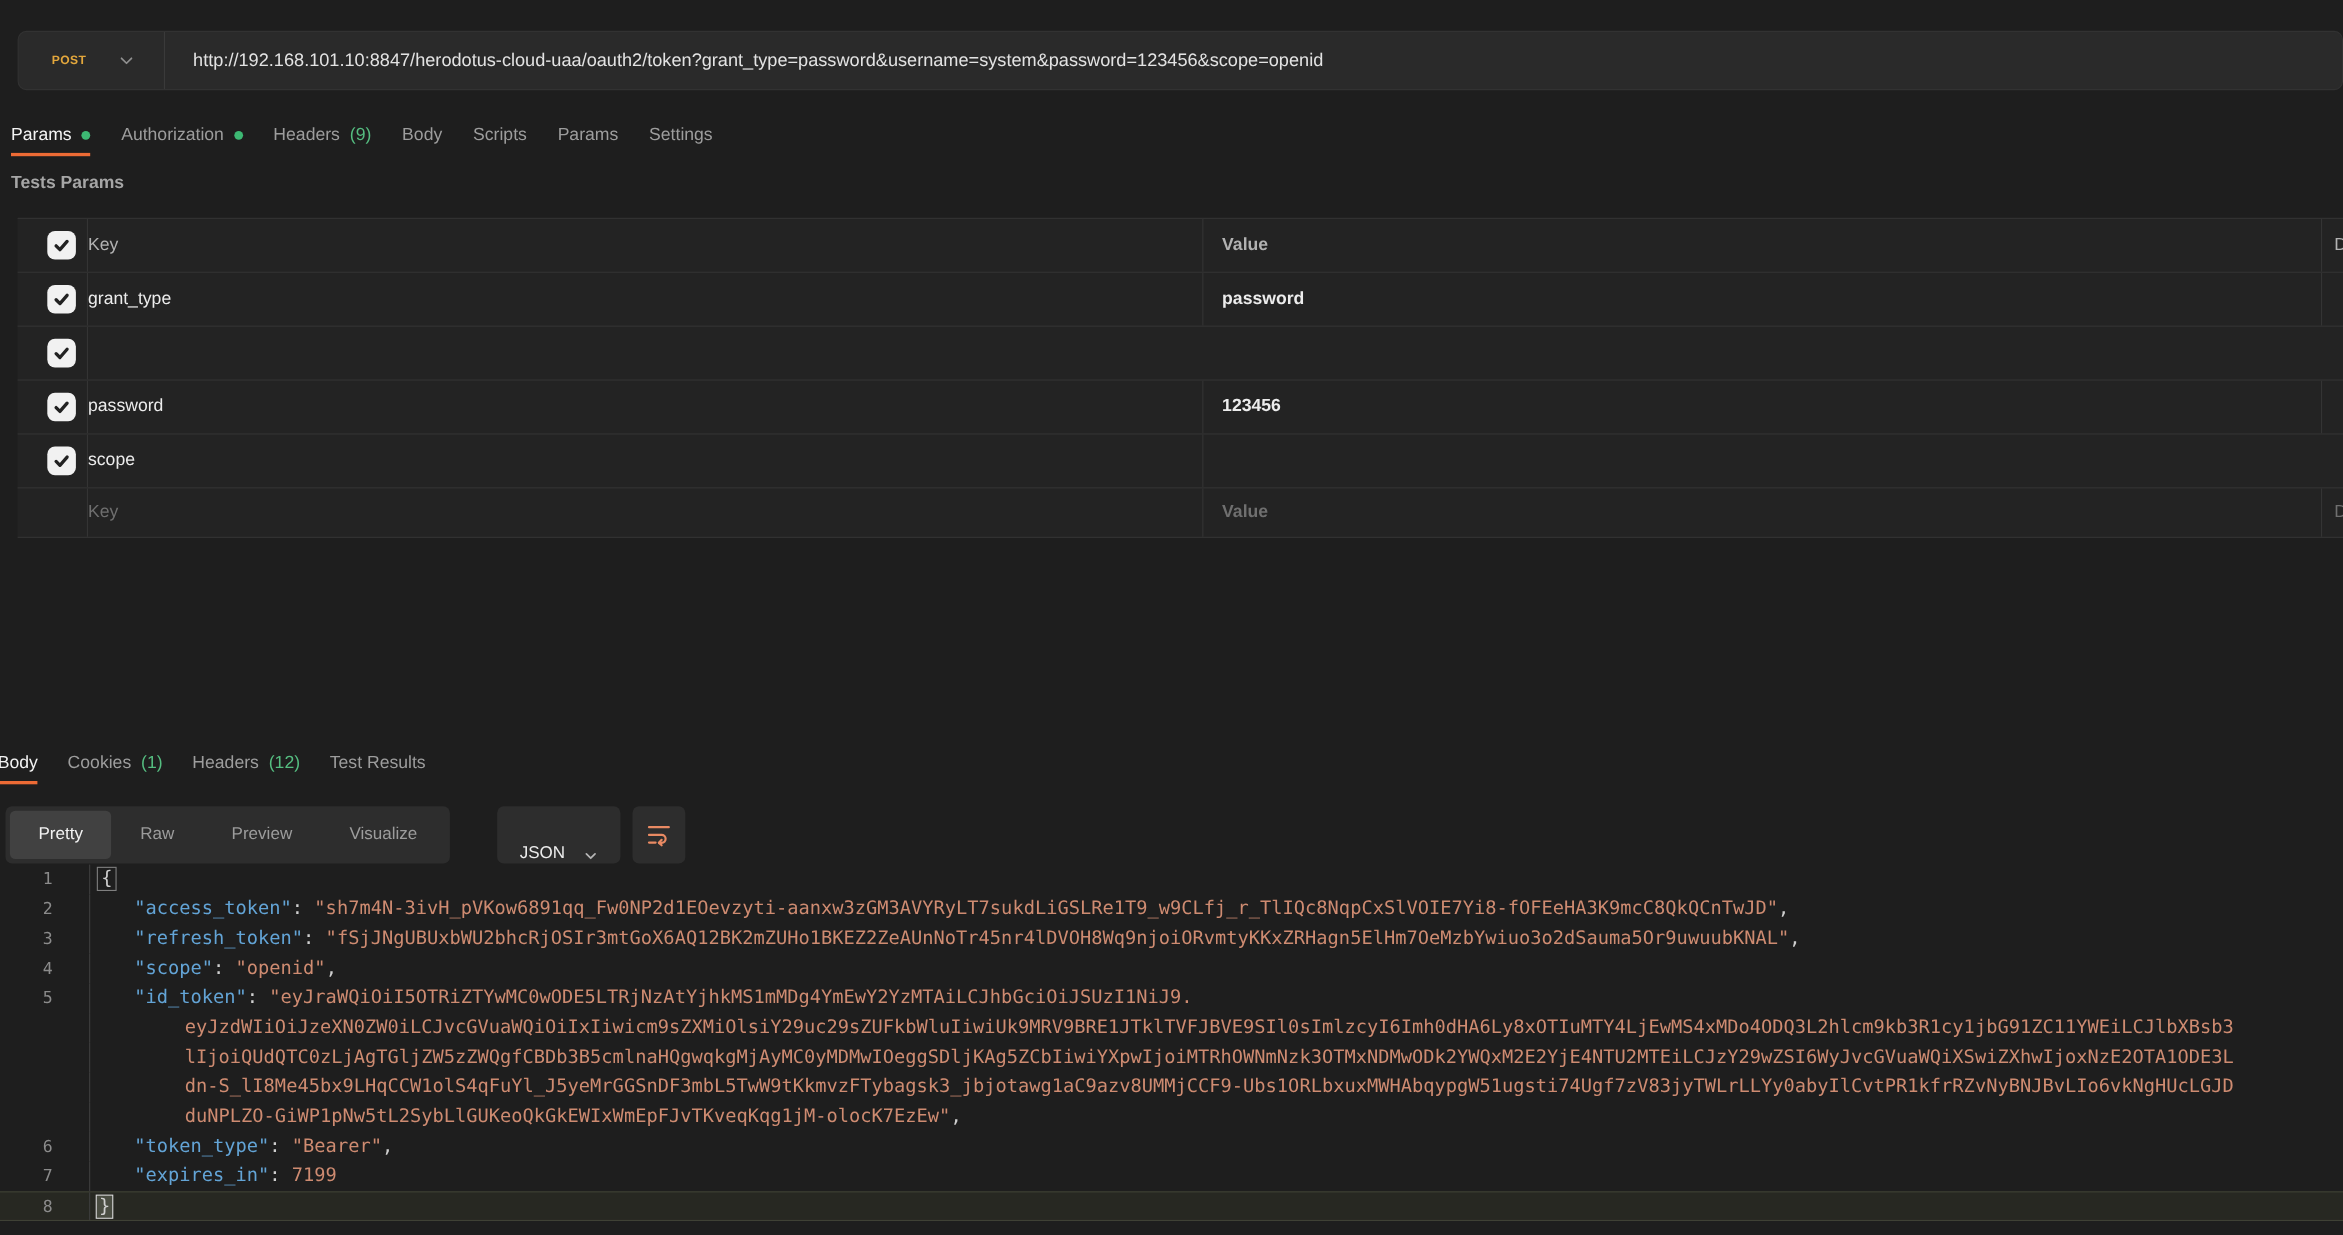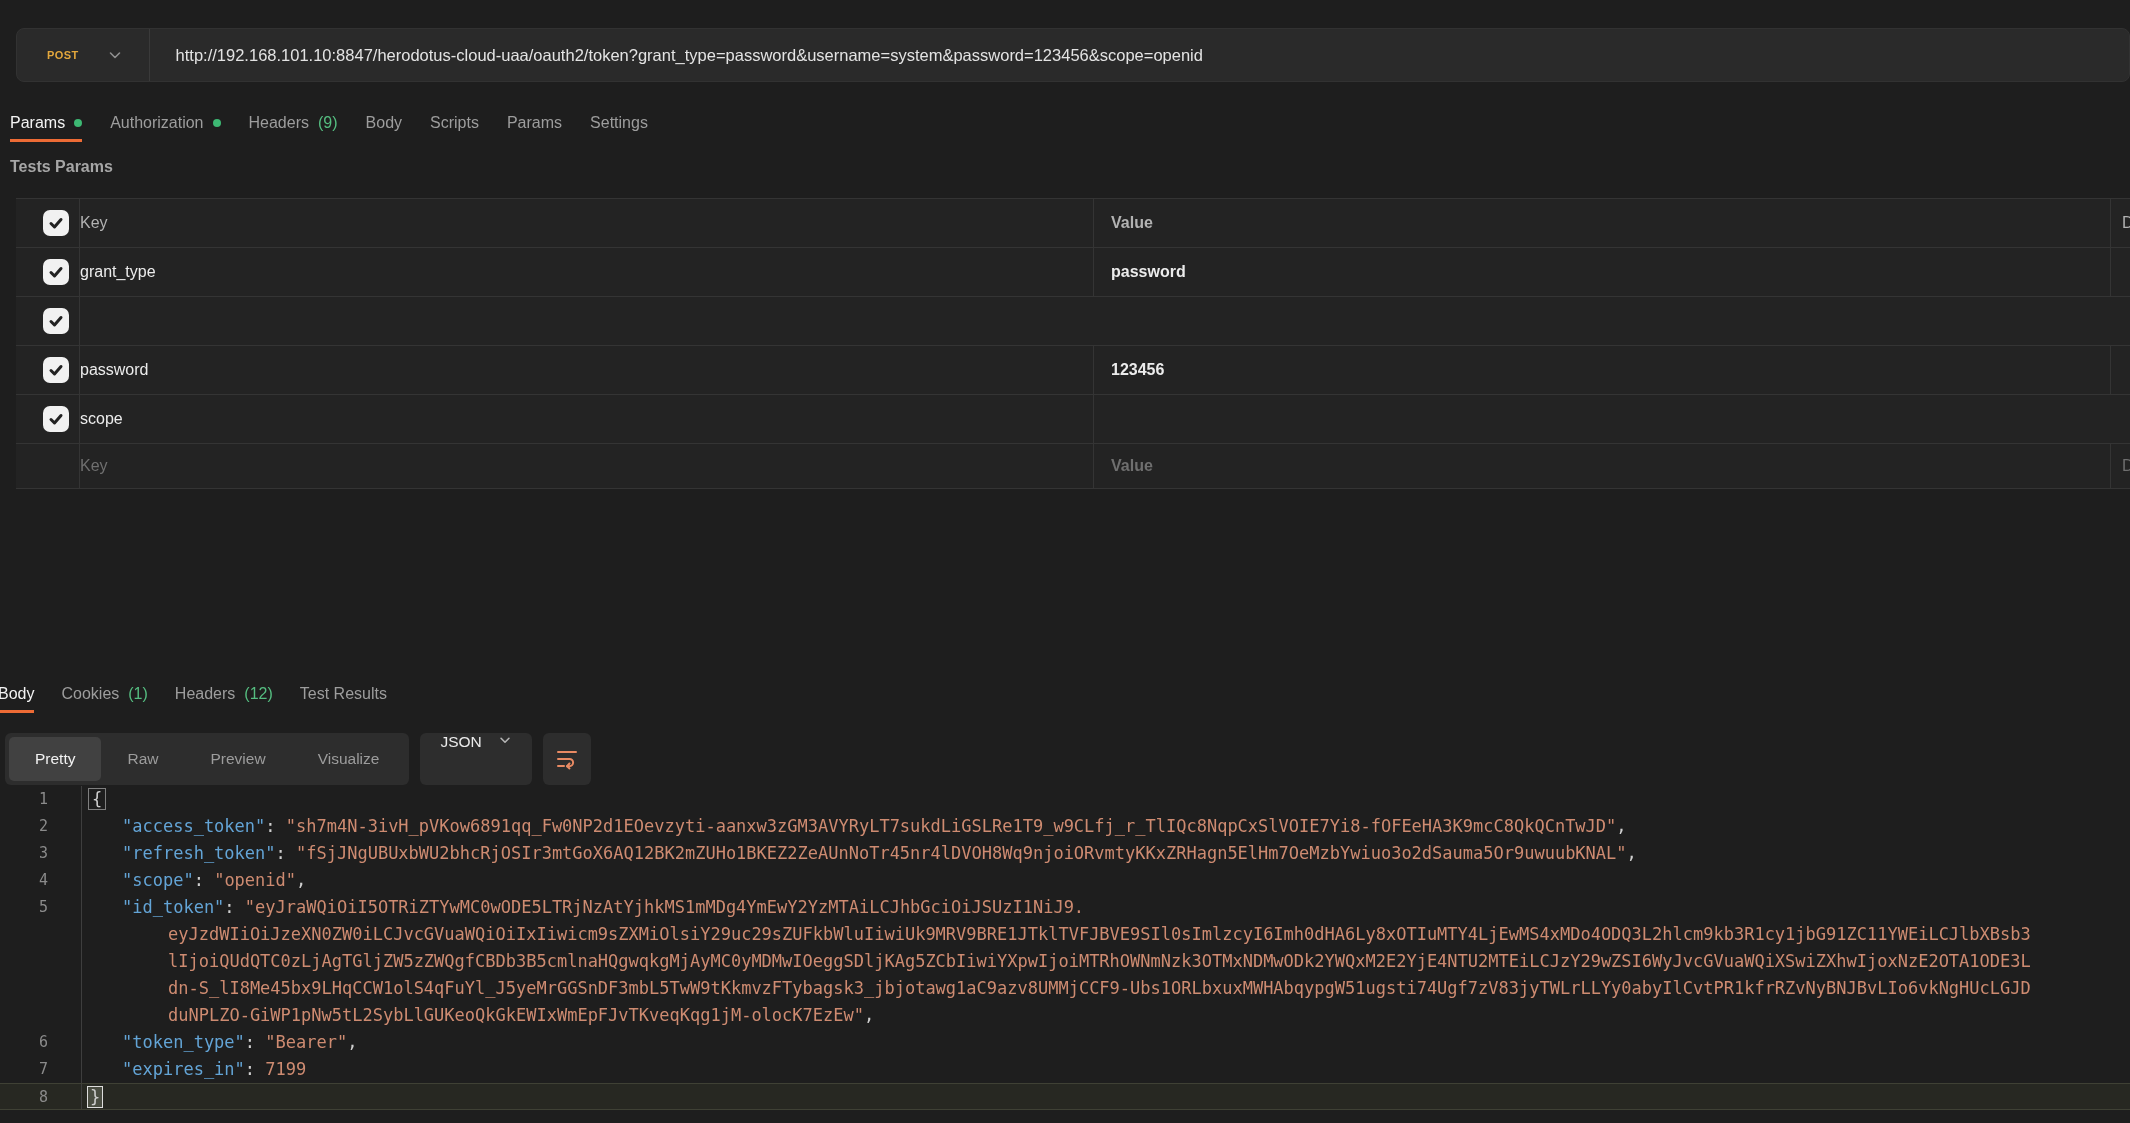--- a/index.html
+++ b/index.html
@@ -42,22 +42,22 @@
   .checkbox { width:26px; height:26px; margin-left:27px; border-radius:7px; background:#f1f1f1;
     display:flex; align-items:center; justify-content:center; cursor:pointer; }
   
   .resp-tabs { position:absolute; left:-2px; top:674px; height:40px; display:flex; gap:27px;
     align-items:center; font-size:16px; color:#9d9d9d; }
   
   .resp-toolbar { position:absolute; left:5px; top:733px; height:52px; display:flex; gap:11px; }
   .mode-group { display:flex; background:#2d2d2d; border-radius:6px; padding:4px; }
   .mode { padding:0 26px; display:flex; align-items:center; font-size:15.5px; color:#9c9c9c; border-radius:5px; cursor:pointer; }
   .mode.active { background:#414141; color:#f2f2f2; }
-  .format-select { display:flex; align-items:flex-start; gap:16px; background:#2d2d2d; border-radius:6px;
-    padding:0 20px; font-size:15.5px; color:#ececec; cursor:pointer; }
+  .format-select { display:flex; align-items:flex-end; gap:16px; background:#2d2d2d; border-radius:6px;
+    padding:0 20px; font-size:15.5px; color:#ececec; cursor:pointer;margin-left:32px; }
   .wrap-btn { width:48px; background:#2d2d2d; border-radius:6px; display:flex; align-items:center; justify-content:center; cursor:pointer; }
   
   .code { position:absolute; left:0; top:786px; width:2130px;
     font-family:"DejaVu Sans Mono", monospace; font-size:17px; line-height:27px; }
   .crow { display:flex; height:27px; white-space:pre; }
   .lnum { flex:0 0 82px; padding-right:33px; text-align:right; color:#8b8b8b;
     border-right:1px solid #3e3e3e; font-size:15px; }
   .lc { flex:1; padding-left:6px; overflow:hidden; }
   .lc.i1 { padding-left:40px; }
   .lc.iw { padding-left:86px; }

